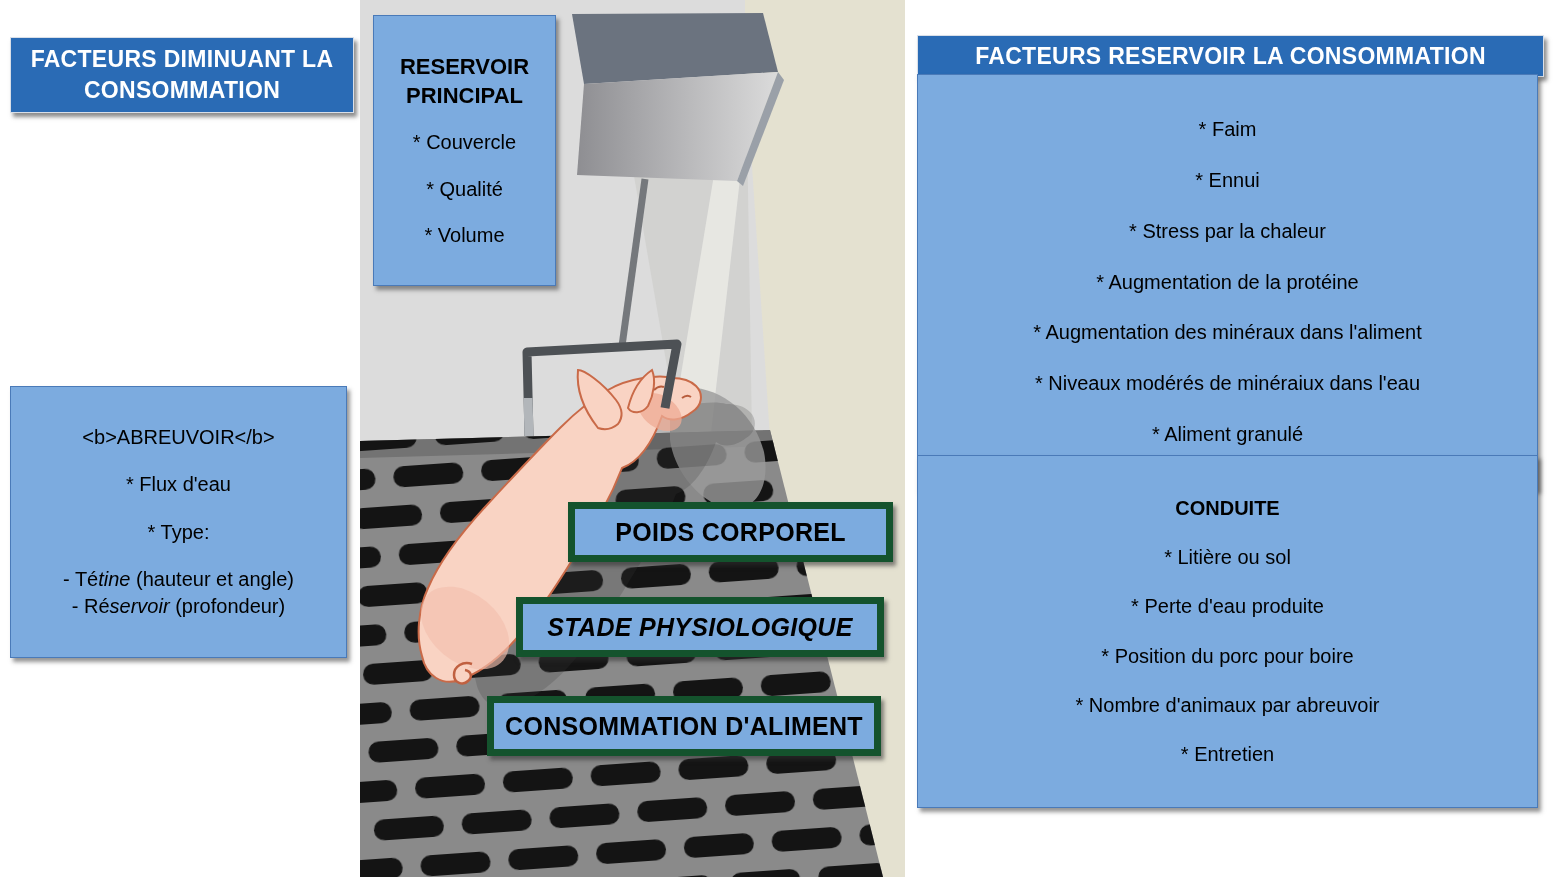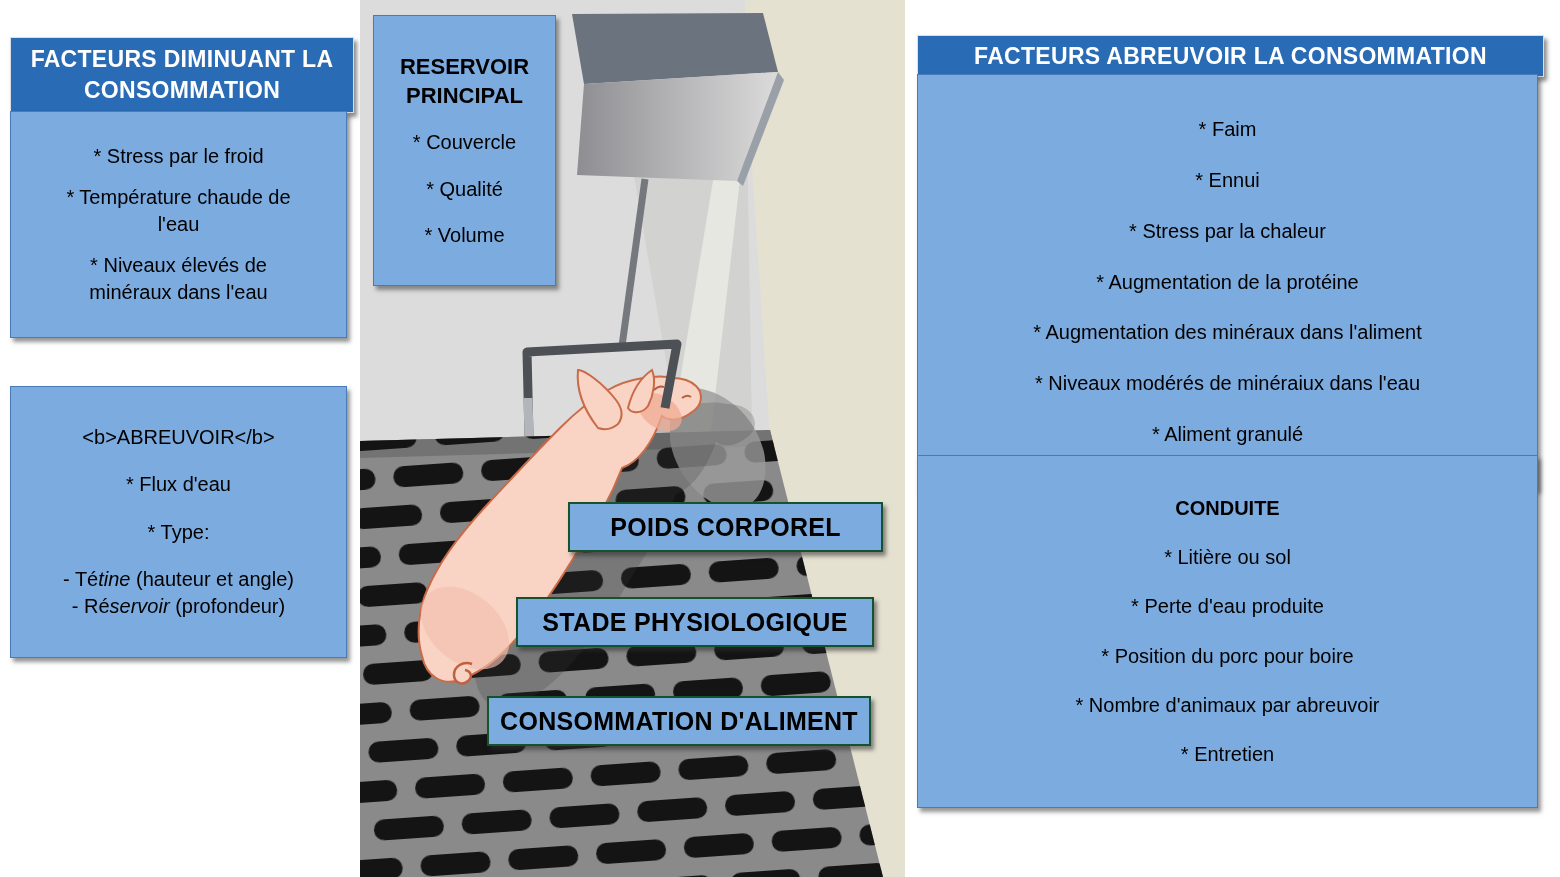--- a/index.html
+++ b/index.html
@@ -16,51 +16,38 @@
     font-size:23px;line-height:31px;letter-spacing:.3px;margin-top:13px;
   }
   .bluebox{
     background:#7cabdf;border:1px solid #4a7ab8;
     box-shadow:3px 4px 4px rgba(45,45,45,.5);
     display:flex;flex-direction:column;justify-content:space-evenly;align-items:center;
     text-align:center;font-size:20px;line-height:27px;box-sizing:border-box;padding:17px 8px;
   }
   .bluebox .bold{font-weight:bold;}
   .lbl{
-    position:absolute;background:#7cabdf;border:2px solid #14532d;
+    position:absolute;background:#7cabdf;border:7px solid #14532d;
     box-shadow:3px 4px 4px rgba(45,45,45,.55);
     font-weight:bold;font-size:25px;letter-spacing:.3px;
     display:flex;align-items:center;justify-content:center;text-align:center;
   }
   .it{font-style:italic;}
   svg{display:block;}
 </style>
 </head>
 <body>
 
 <div id="stage">
 
   <div class="abs hdr" style="left:10px;top:24px;width:342px;height:74px;">
     <div>FACTEURS DIMINUANT LA</div>
     <div>CONSOMMATION</div>
   </div>
 
-  <div class="abs bluebox" style="left:10px;top:111px;width:337px;height:227px;">
-    <div>
-      <div>* Stress par le froid</div>
-    </div>
-    <div>
-      <div>* Température chaude de</div>
-      <div>l'eau</div>
-    </div>
-    <div>
-      <div>* Niveaux élevés de</div>
-      <div>minéraux dans l'eau</div>
-    </div>
-  </div>
 
   <div class="abs bluebox" style="left:10px;top:362px;width:337px;height:272px;margin-top:24px;">
     <div>&lt;b&gt;ABREUVOIR&lt;/b&gt;</div>
     <div>* Flux d'eau</div>
     <div>* Type:</div>
     <div>
       <div><span>- Té</span><span class="it">tine</span><span> (hauteur et angle)</span></div>
       <div><span>- Ré</span><span class="it">servoir</span><span> (profondeur)</span></div>
     </div>
   </div>
@@ -145,25 +132,25 @@
     <div class="bold" style="font-size:22px;line-height:29px;">
       <div>RESERVOIR</div>
       <div>PRINCIPAL</div>
     </div>
     <div>* Couvercle</div>
     <div>* Qualité</div>
     <div>* Volume</div>
   </div>
 
   <div class="lbl" style="left:568px;top:502px;width:311px;height:46px;">POIDS CORPOREL</div>
-  <div class="lbl" style="left:516px;top:597px;width:354px;height:46px;">STADE PHYSIOLOGIQUE</div>
+  <div class="lbl" style="left:516px;top:597px;width:354px;height:46px;font-style:italic;">STADE PHYSIOLOGIQUE</div>
   <div class="lbl" style="left:487px;top:696px;width:380px;height:46px;">CONSOMMATION D'ALIMENT</div>
 
   <div class="abs hdr" style="left:917px;top:22px;width:625px;height:40px;">
-    <div>FACTEURS ABREUVOIR LA CONSOMMATION</div>
+    <div>FACTEURS RESERVOIR LA CONSOMMATION</div>
   </div>
 
   <div class="abs bluebox" style="left:917px;top:74px;width:621px;height:416px;">
     <div>* Faim</div>
     <div>* Ennui</div>
     <div>* Stress par la chaleur</div>
     <div>* Augmentation de la protéine</div>
     <div>* Augmentation des minéraux dans l'aliment</div>
     <div>* Niveaux modérés de minéraiux dans l'eau</div>
     <div>* Aliment granulé</div>

